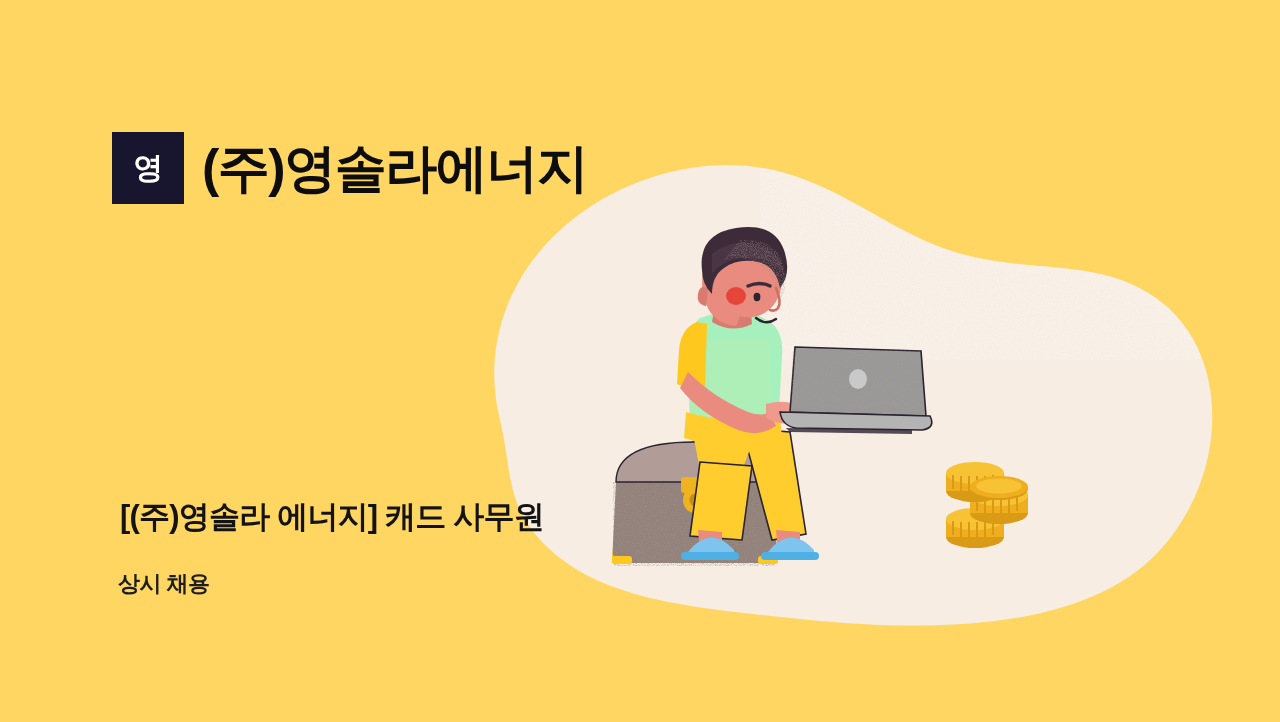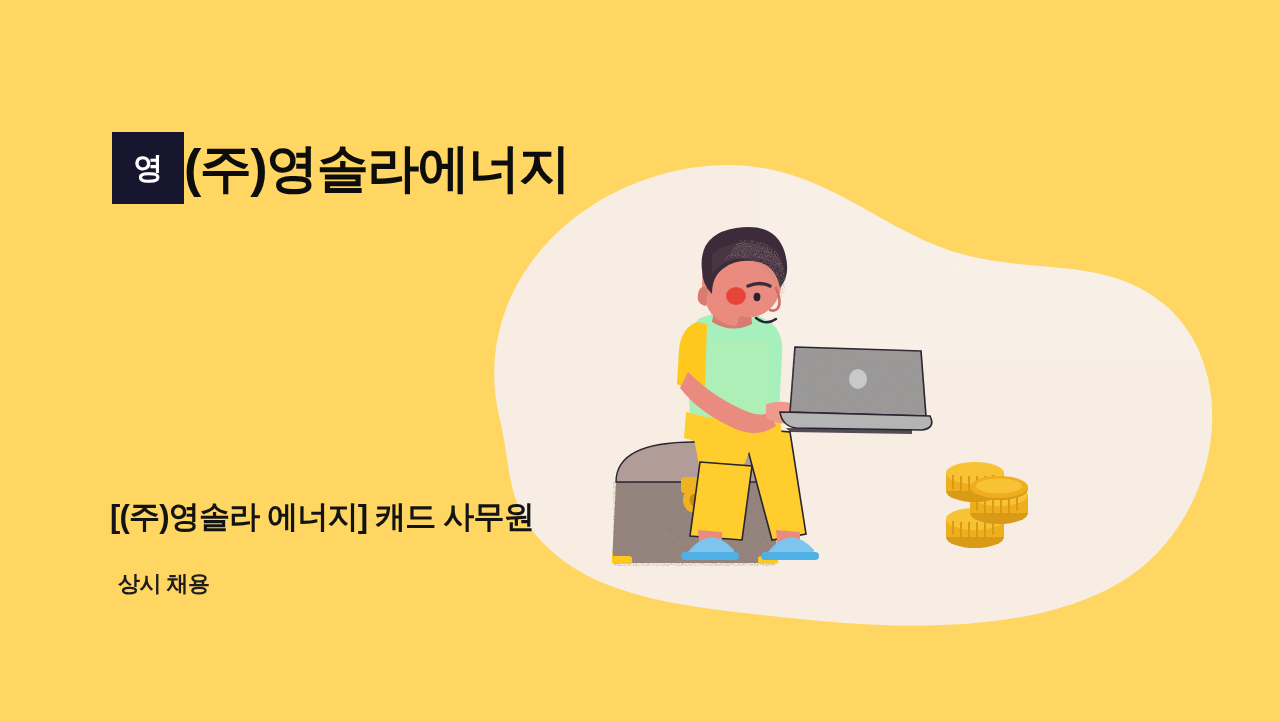--- a/index.html
+++ b/index.html
@@ -44,32 +44,33 @@
     flex: none;
   }
   .logo-badge span {
     color: #ffffff;
     font-size: 30px;
     font-weight: 700;
     line-height: 1;
     letter-spacing: -0.5px;
   }
   .company-name {
+    margin-left: 18px;
     color: #0d0d0d;
     font-size: 52px;
     font-weight: 700;
     line-height: 1;
     letter-spacing: -1.5px;
     white-space: nowrap;
   }
 
   
   .job-title {
     position: absolute;
-    left: 110px;
+    left: 120px;
     top: 500px;
     color: #131313;
     font-size: 31px;
     font-weight: 700;
     letter-spacing: -0.8px;
     line-height: 1.1;
     white-space: nowrap;
   }
   .job-sub {
     position: absolute;

